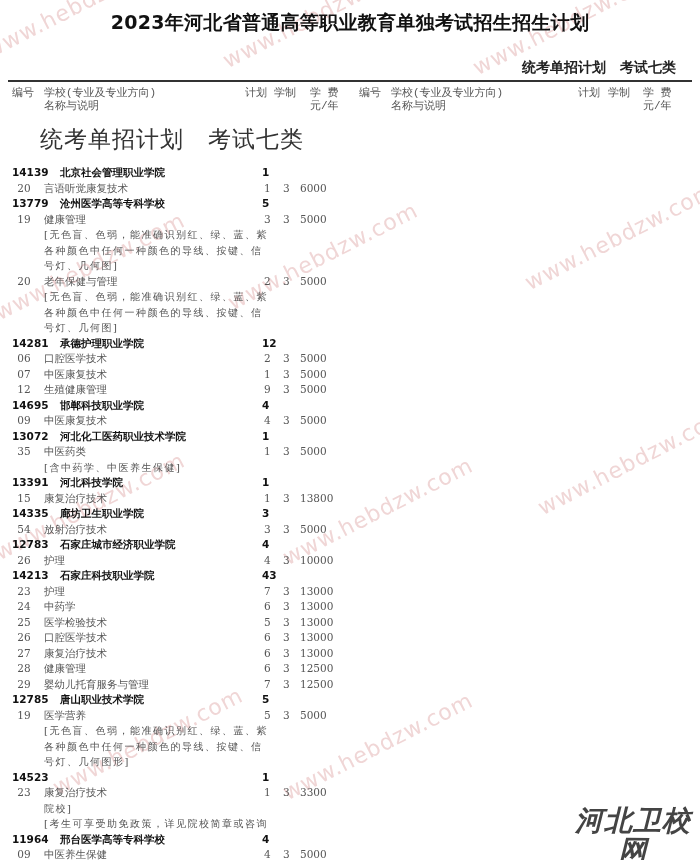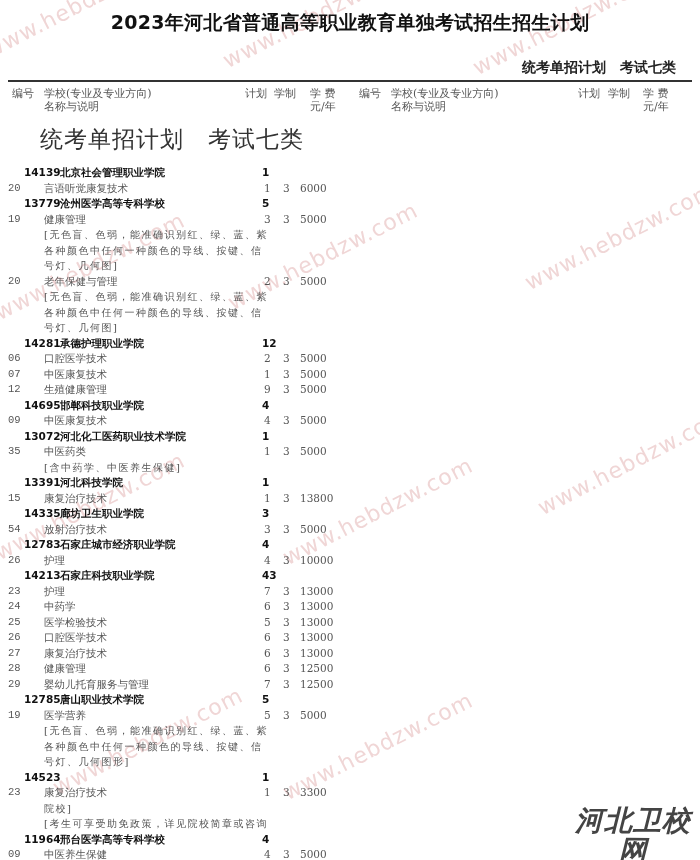--- a/index.html
+++ b/index.html
@@ -18,33 +18,33 @@
       font-family: "DejaVu Sans", "Liberation Sans", sans-serif; font-weight: bold;
       font-size: 19px; color: #111; letter-spacing: 0.3px; z-index: 1;
     }
     .section-tag {
       position: absolute; right: 24px; top: 59px; font-size: 14px; font-weight: bold;
       color: #222; font-family: "DejaVu Sans", "Liberation Sans", sans-serif; z-index: 1;
     }
     .section-tag span { margin-left: 14px; }
     .rule { position: absolute; left: 8px; width: 684px; top: 80px; height: 2px; background: #333; z-index: 1; }
     .colhead {
-      position: absolute; top: 87px; font-size: 11px; color: #555; line-height: 13px; z-index: 1;
+      position: absolute; top: 87px; font-size: 11px; color: #555; line-height: 13px; z-index: 1; font-family: Liberation Mono, monospace;
     }
     .big-heading {
       position: absolute; left: 40px; top: 124px; font-size: 23px; color: #333;
       letter-spacing: 1px; z-index: 1;
     }
     .big-heading span { margin-left: 24px; }
     .rows { position: absolute; left: 0; top: 165px; width: 360px; z-index: 1; }
     .row { position: relative; height: 15.5px; font-size: 10.5px; line-height: 15.5px; }
     .row.school { font-family: "DejaVu Sans", "Liberation Sans", sans-serif; font-weight: bold; color: #111; font-size: 10.5px; }
-    .row .code { position: absolute; left: 24px; width: 34px; text-align: center; }
+    .row .code { position: absolute; left: 12px; width: 34px; text-align: center; }
     .row .name { position: absolute; left: 60px; white-space: nowrap; }
-    .row .pcode { position: absolute; left: 8px; width: 32px; text-align: left; color: #555; font-family: Liberation Mono, monospace; }
+    .row .pcode { position: absolute; left: 8px; width: 32px; text-align: center; color: #555; }
     .row .pname { position: absolute; left: 44px; white-space: nowrap; color: #555; }
     .row .plan { position: absolute; left: 262px; width: 14px; text-align: left; }
     .row.school .plan { left: 262px; }
     .row .dur { position: absolute; left: 283px; width: 10px; color: #555; }
     .row .fee { position: absolute; left: 300px; width: 34px; text-align: left; color: #555; }
     .row.prog .plan { color: #555; left: 264px; }
     .row.note { color: #555; font-size: 10px; letter-spacing: 1.5px; padding-left: 48px; }
     .row.note .ntext { position: absolute; left: 44px; white-space: nowrap; }
     .logo {
       position: absolute; left: 566px; top: 806px; z-index: 2; text-align: center;

